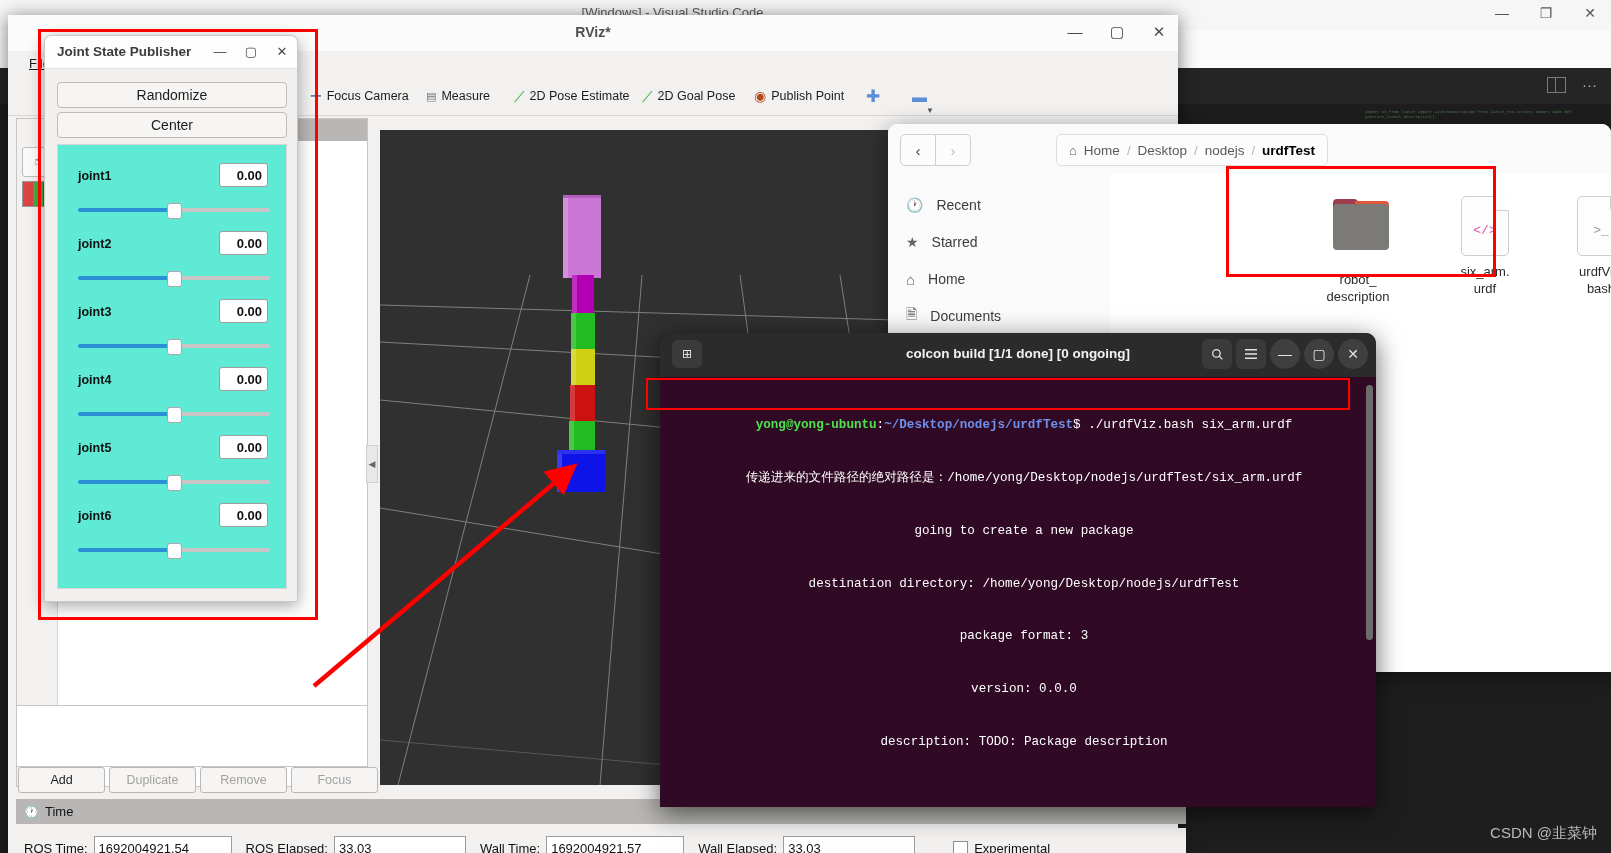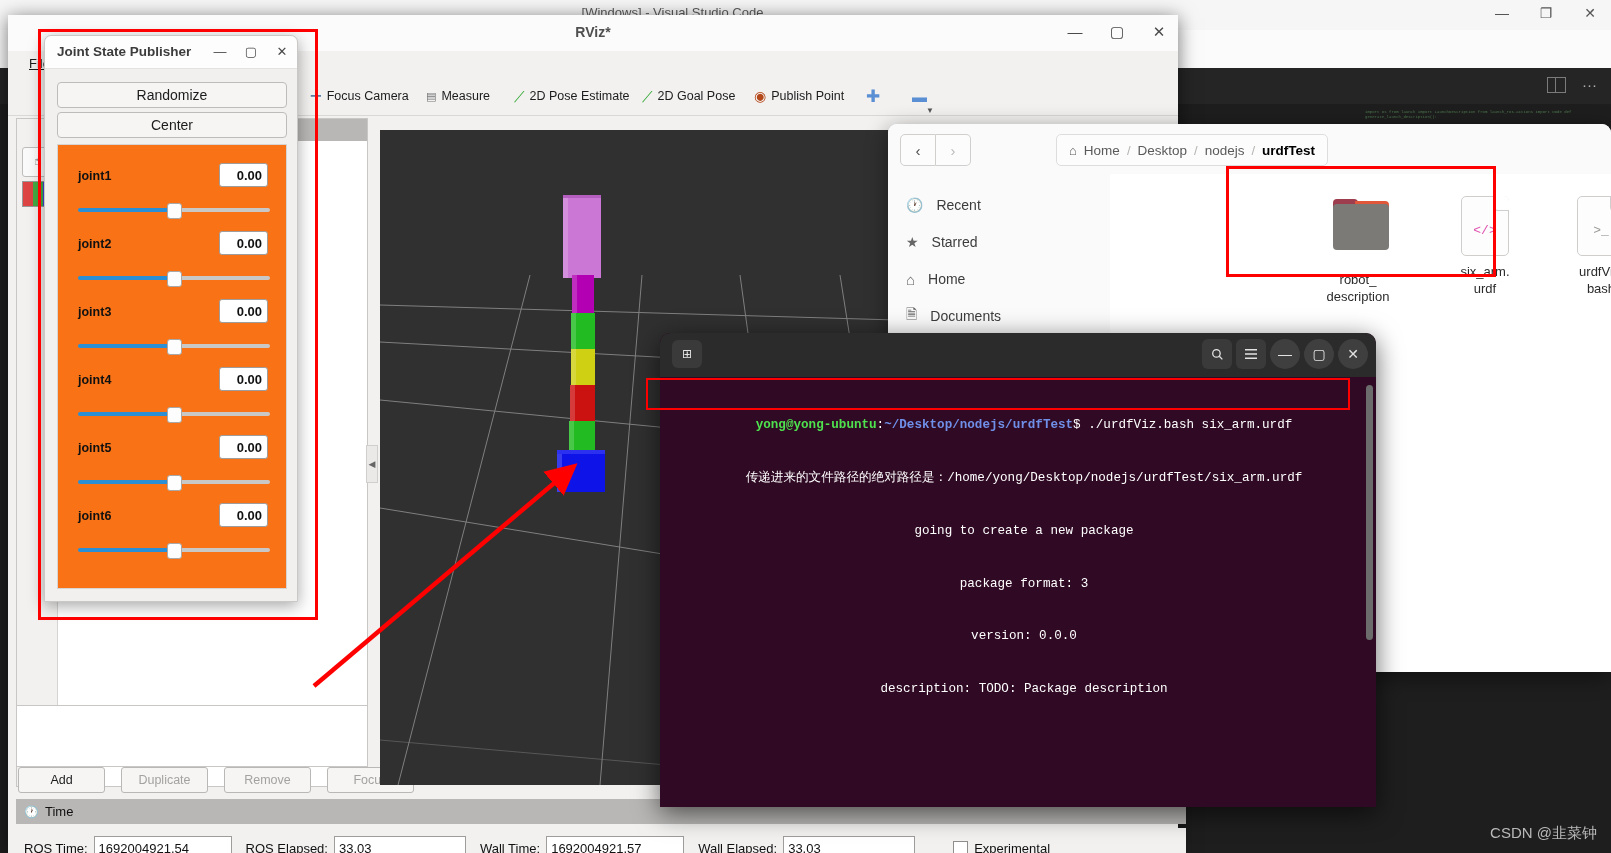--- a/index.html
+++ b/index.html
@@ -51,21 +51,21 @@
   
   #rviz-leftdock{left:8px;top:103px;width:350px;height:667px;background:#ffffff;border:1px solid #c8c7c5;}
   #rviz-leftdock-head{left:0;top:0;width:350px;height:22px;background:#b8b7b5;}
   #displays-toolstrip{left:0;top:0;width:40px;height:100%;background:#f2f1f0;border-right:1px solid #d5d4d2;}
   .dtool{position:absolute;left:5px;width:30px;height:28px;border:1px solid #bdbcba;background:#fafafa;border-radius:3px;}
   #tree-area{left:40px;top:0;right:0;bottom:0;}
   .tree-row{position:absolute;left:6px;height:18px;display:flex;align-items:center;gap:5px;font-size:12px;color:#111;}
   .arrow{display:inline-block;width:10px;color:#555;font-size:9px;}
 
   #rviz-bottom-list{left:8px;top:690px;width:350px;height:60px;background:#fff;border:1px solid #c8c7c5;}
-  #rviz-btnrow{left:10px;top:752px;display:flex;gap:16px;text-align:right;}
+  #rviz-btnrow{left:10px;top:752px;display:flex;gap:4px;text-align:right;}
   .pbtn{height:24px;min-width:85px;border:1px solid #b9b8b6;background:#f6f5f4;border-radius:3px;
         font-size:12.5px;color:#1c1c1c;display:flex;align-items:center;justify-content:center;}
   .pbtn.disabled{color:#a3a2a0;}
 
   
   #viewport{left:372px;top:115px;width:516px;height:655px;background:#303030;overflow:hidden;}
   #vp-grid{position:absolute;left:0;top:0;width:516px;height:655px;}
 
   
   #robot{position:absolute;left:555px;top:195px;width:70px;height:300px;}
@@ -104,21 +104,21 @@
   #jsp-highlight{left:38px;top:29px;width:274px;height:585px;border:3px solid #ff0000;}
   #jsp-window{left:44px;top:35px;width:252px;height:565px;background:#f1f0ee;
       border:1px solid #c9c8c6;border-radius:7px 7px 0 0;box-shadow:0 4px 16px rgba(0,0,0,.35);}
   #jsp-titlebar{left:0;top:0;width:252px;height:32px;background:#fdfdfd;border-radius:7px 7px 0 0;
       border-bottom:1px solid #e3e2e0;}
   #jsp-title{left:12px;top:8px;font-size:13.5px;font-weight:bold;color:#3c3c3c;}
   #jsp-btns{right:8px;top:8px;display:flex;gap:17px;color:#4a4a4a;font-size:13px;}
   #jsp-btns span{width:14px;text-align:center;}
   .jsp-bigbtn{position:absolute;left:12px;width:228px;height:24px;background:#f6f5f4;border:1px solid #bdbcba;
       border-radius:4px;display:flex;align-items:center;justify-content:center;font-size:14px;color:#1c1c1c;}
-  #jsp-sliderbox{left:12px;top:108px;width:228px;height:443px;border:1px solid #d6d5d3;background:#f97316;}
+  #jsp-sliderbox{left:12px;top:108px;width:228px;height:443px;border:1px solid #d6d5d3;background:#5eead4;}
   .jrow{position:absolute;left:0;width:228px;height:72px;}
   .jname{position:absolute;left:20px;top:8px;font-size:12.5px;font-weight:bold;color:#111;}
   .jval{position:absolute;right:18px;top:2px;width:42px;height:22px;border:1px solid #9e9d9b;background:#fff;
       border-radius:3px;display:flex;align-items:center;justify-content:flex-end;padding-right:5px;
       font-size:13px;font-weight:bold;color:#111;}
   .jslider{position:absolute;left:20px;top:42px;width:192px;height:14px;}
   .jtrack-l{position:absolute;left:0;top:5px;width:95px;height:4px;background:#2a8fd4;border-radius:2px;}
   .jtrack-r{position:absolute;left:95px;top:5px;width:97px;height:4px;background:#c9c8c6;border-radius:2px;}
   .jhandle{position:absolute;left:89px;top:0px;width:13px;height:14px;background:#fdfdfd;border:1px solid #a9a8a6;border-radius:3px;}
 
@@ -516,20 +516,21 @@
       <div class="file-name" style="white-space:pre-line">urdfViz.
 bash</div>
     </div>
   </div>
 </div>
 <div class="abs" id="files-highlight"></div>
 
 <div class="abs" id="term-window">
   <div class="abs" id="term-titlebar">
     <div class="abs" id="term-newtab">⊞</div>
+    <div class="abs" id="term-title">colcon build [1/1 done] [0 ongoing]</div>
     <div class="abs" id="term-actions">
       <div class="tbtn2 chip">
         <svg width="13" height="13" viewBox="0 0 16 16" fill="none" stroke="#e2e2e2" stroke-width="1.6">
           <circle cx="6.7" cy="6.7" r="4.6"></circle>
             <path d="M10.2 10.2 L14 14"></path>
         </svg>
       </div>
       <div class="tbtn2 chip">
         <svg width="14" height="12" viewBox="0 0 16 14" stroke="#e2e2e2" stroke-width="1.7">
           <path d="M1 2h14M1 7h14M1 12h14"></path>
@@ -538,20 +539,21 @@
       <div class="tbtn2 circ">—</div>
       <div class="tbtn2 circ">▢</div>
       <div class="tbtn2 circ">✕</div>
     </div>
   </div>
 
   <div class="abs" id="term-body">
     <div class="tl"><span class="t-user">yong@yong-ubuntu</span><span class="t-sym">:</span><span class="t-path">~/Desktop/nodejs/urdfTest</span><span class="t-sym">$</span><span class="t-sym"> ./urdfViz.bash six_arm.urdf</span></div>
     <div class="tl">传递进来的文件路径的绝对路径是：/home/yong/Desktop/nodejs/urdfTest/six_arm.urdf</div>
     <div class="tl">going to create a new package</div>
+    <div class="tl">destination directory: /home/yong/Desktop/nodejs/urdfTest</div>
     <div class="tl">package format: 3</div>
     <div class="tl">version: 0.0.0</div>
     <div class="tl">description: TODO: Package description</div>
     
     
     
     
     
     
     

